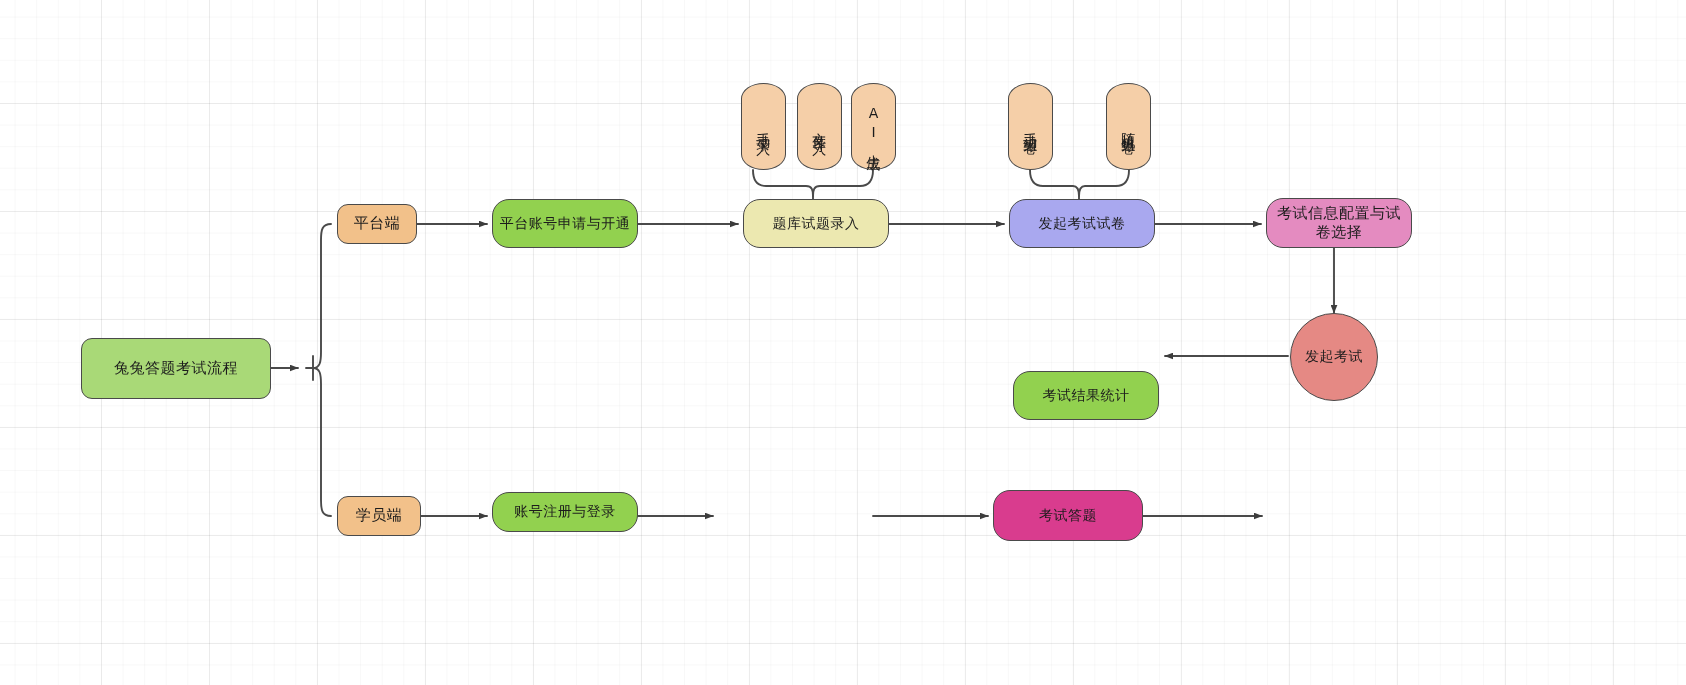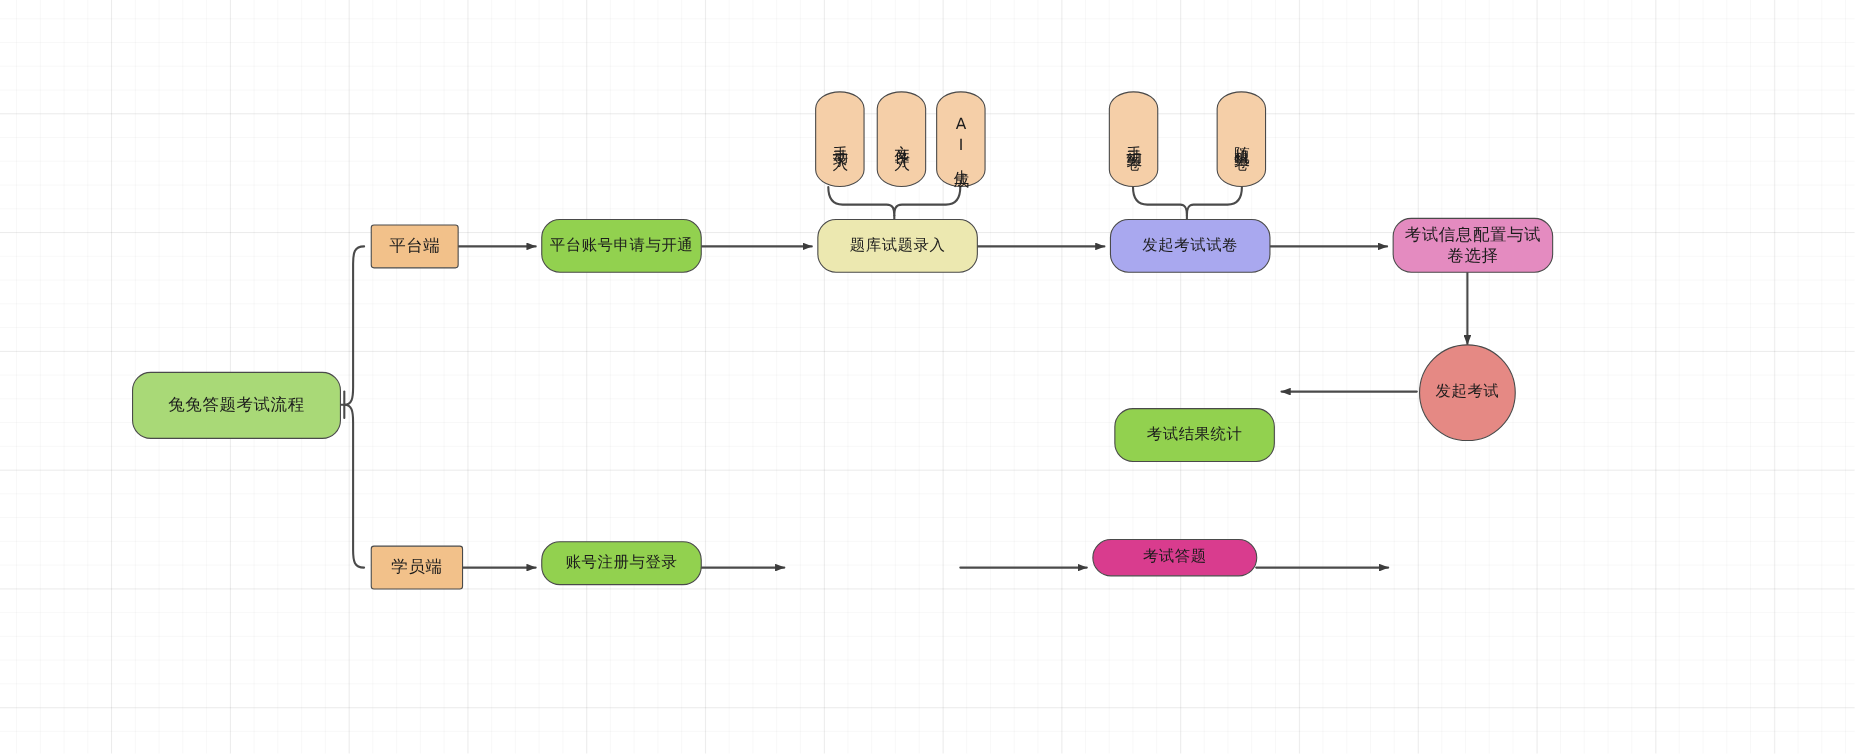--- a/index.html
+++ b/index.html
@@ -42,31 +42,31 @@
   .pill{
     border-radius:50% / 18%;
     writing-mode:vertical-rl;
     text-orientation:upright;
     letter-spacing:3px;
     line-height:1.02;
   }
   .pill span{padding:0;}
 
   .green   {background:#92d14f;}
-  .lgreen  {background:#a9d977;margin-left:39px;}
+  .lgreen  {background:#a9d977;}
   .orange  {background:#f2c18a;}
   .peach   {background:#f5cfa8;}
   .yellow  {background:#ece8b0;}
   .purple  {background:#a9a8ef;}
   .pink    {background:#e48bc0;}
   .magenta {background:#d93c8e;}
   .dorange {background:#e0912f;}
   .salmon  {background:#e58984;}
 
-  .fs15{font-size:15px;}
+  .fs15{font-size:15px;border-radius:11px;}
   .fs14{font-size:14px;}
   .fs13{font-size:15px;}
 </style>
 </head>
 <body>
 
 <div id="canvas">
 
   <svg id="edges" viewBox="0 0 1686 685">
     <defs>
@@ -166,17 +166,17 @@
   <div class="node rounded green fs14" style="left:1013px;top:331px;width:146px;height:49px;margin-top:40px;">
     <span>考试结果统计</span>
   </div>
   <div class="node circle salmon fs14" style="left:1290px;top:313px;width:88px;height:88px;">
     <span>发起考试</span>
   </div>
 
   <div class="node rounded green fs14" style="left:492px;top:492px;width:146px;height:40px;">
     <span>账号注册与登录</span>
   </div>
-  <div class="node rounded magenta fs14" style="left:993px;top:490px;width:150px;height:34px;font-family:Liberation Serif, serif;">
+  <div class="node rounded magenta fs14" style="left:993px;top:490px;width:150px;height:51px;font-family:Liberation Serif, serif;">
     <span>考试答题</span>
   </div>
 
 </div>
 
 </body></html>

